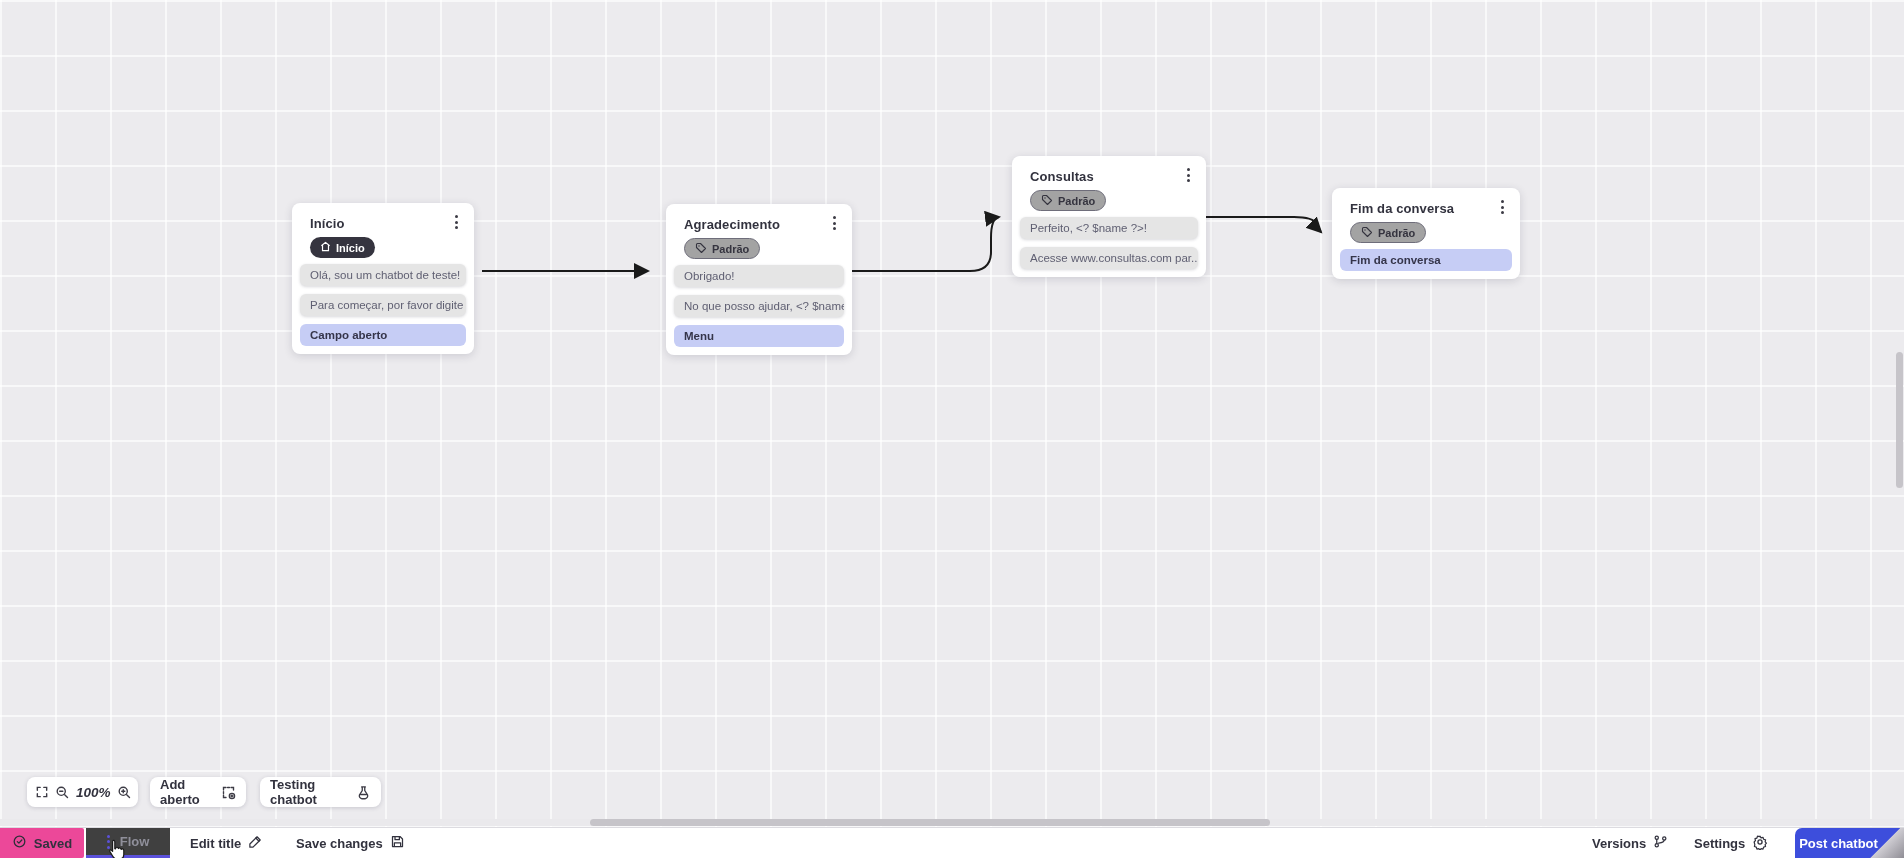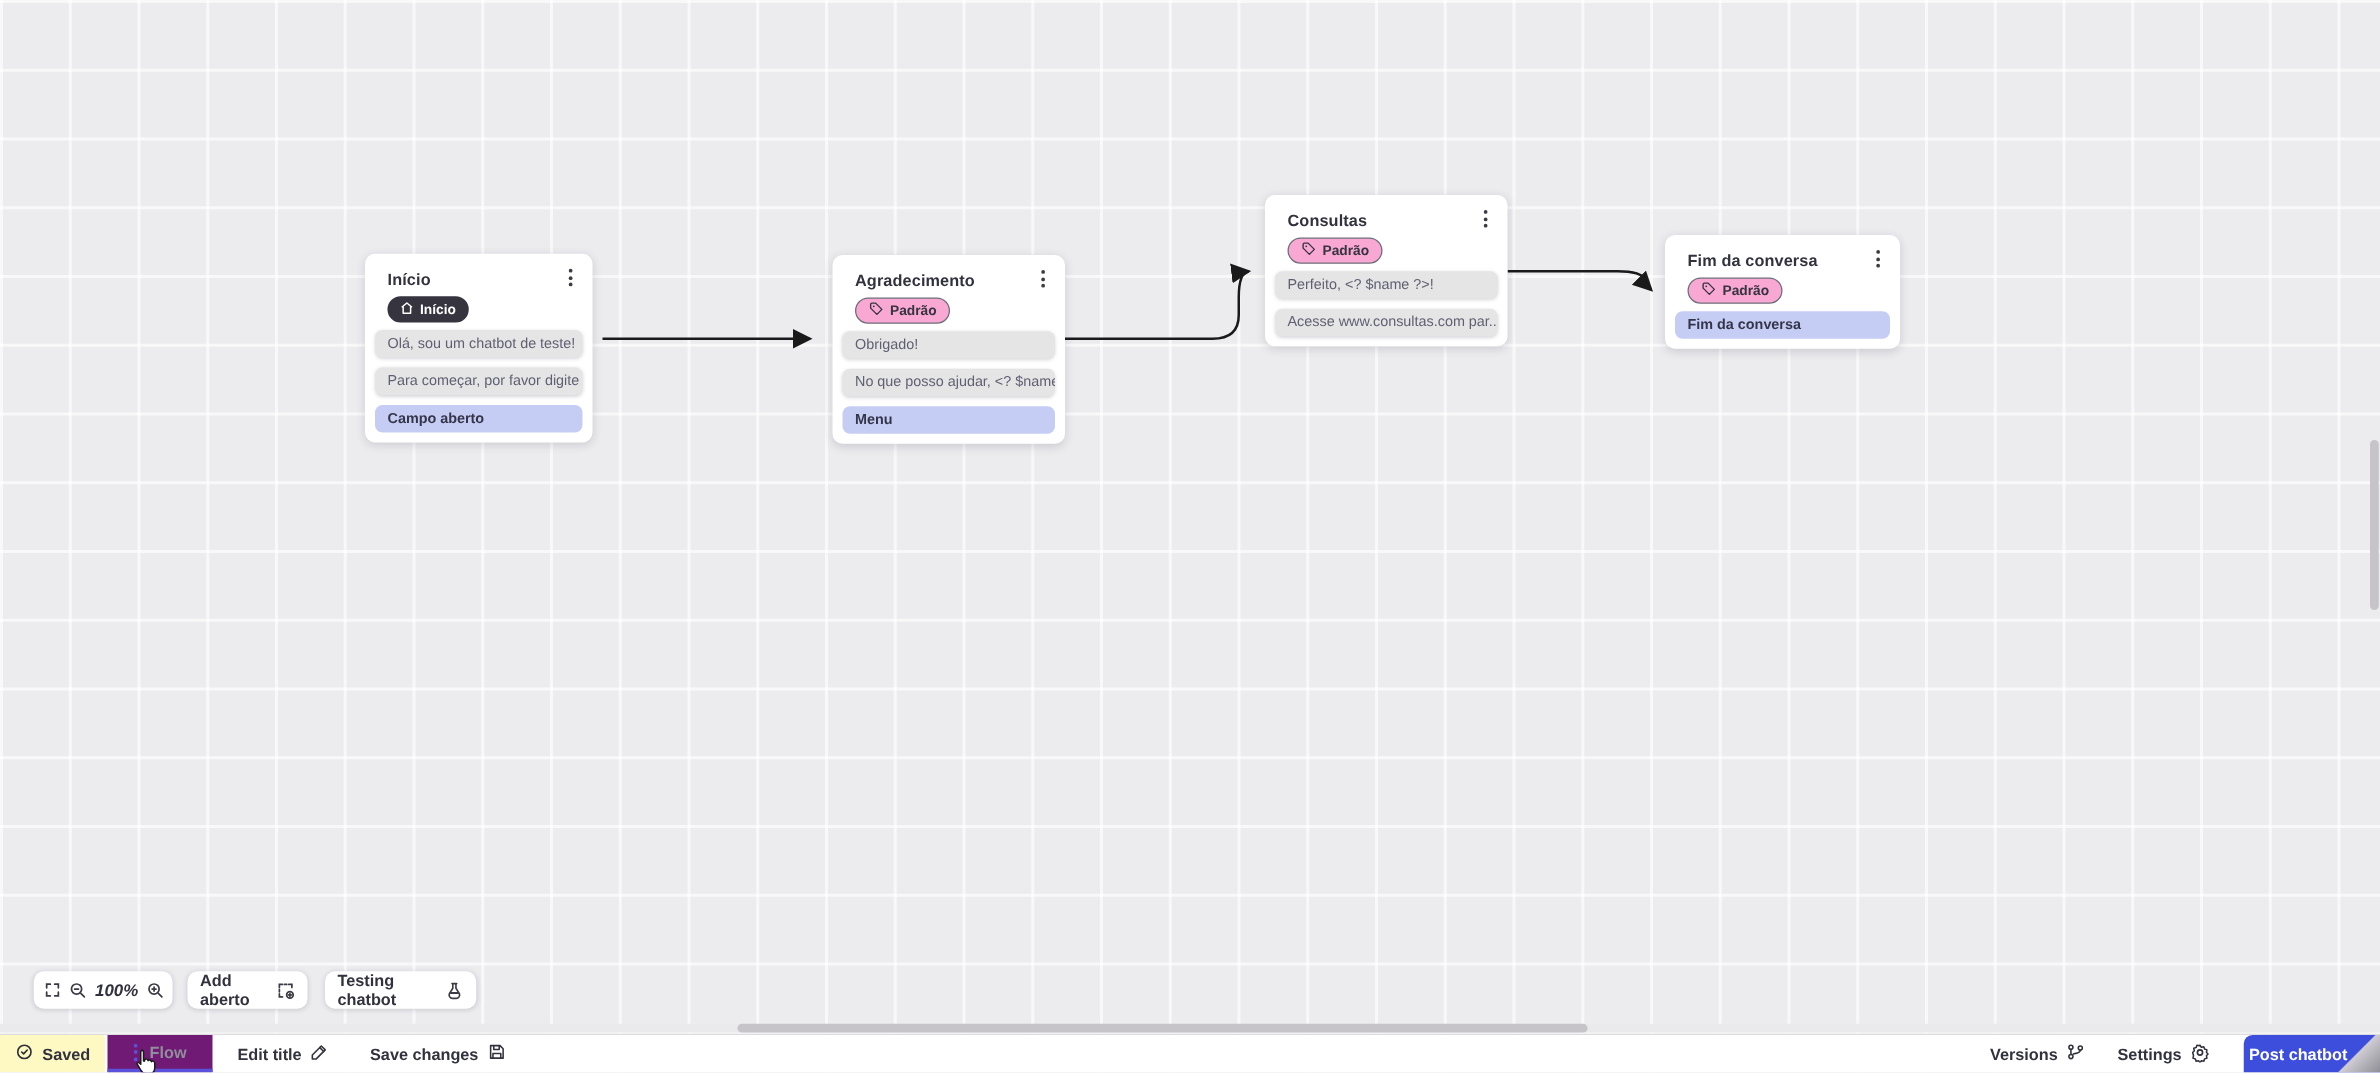--- a/index.html
+++ b/index.html
@@ -23,21 +23,21 @@
   .node-title { font-size:13px; font-weight:700; color:#32323E; letter-spacing:.1px; }
   .kebab { display:flex; flex-direction:column; gap:2.5px; padding:2px 4px; cursor:pointer; }
   .kebab i { width:3px; height:3px; border-radius:50%; background:#3c3b45; display:block; }
   .badge-row { padding:6px 0 0 10px; height:26px; }
   .badge-dark {
     display:inline-flex; align-items:center; gap:5px; height:21px; padding:0 10px;
     border-radius:11px; color:#fff; font-size:11px; font-weight:700;
   }
   .badge-outline {
     display:inline-flex; align-items:center; gap:5px; height:21px; padding:0 10px;
-    border-radius:11px; background:#f9a8d4; border:1.5px solid #6e6d7a;
+    border-radius:11px; background:#a3a3a3; border:1.5px solid #6e6d7a;
     color:#35343F; font-size:11px; font-weight:700;
   }
   .node-items { margin-top:7px; display:flex; flex-direction:column; gap:8px; }
   .node-item {
     height:22px; border-radius:6px; background:#e5e5e5;
     box-shadow:0 1px 3px rgba(40,40,60,.18);
     display:flex; align-items:center; padding:0 10px;
     font-size:11.5px; color:#5f5f72; white-space:nowrap; overflow:hidden;
   }
   .node-item.hl { background:#C6CDF5; color:#35354A; font-weight:700; box-shadow:none; }
@@ -240,31 +240,31 @@
         </svg>
     </span>
   </div>
 
   <div class="hscroll-track">
     <div class="hscroll-thumb"></div>
   </div>
   <div class="vscroll-thumb"></div>
 
   <div class="bottom-bar">
-    <div class="bar-item saved" style="background:#fef9c3;">
+    <div class="bar-item saved" style="background:#ec4899;">
       <span class="ic">
         <svg width="15" height="15" viewBox="0 0 24 24" fill="none" stroke="#2f2f3a" stroke-width="2.1" stroke-linecap="round" stroke-linejoin="round">
             <circle cx="12" cy="12" r="8.5"></circle>
             <path d="M8.5 12.2 11 14.6 15.7 9.6"></path>
           </svg>
       </span>
       <span>Saved</span>
     </div>
 
-    <div class="bar-item flow-tab" style="background:#701a75; border-bottom-color:#5B51DB;">
+    <div class="bar-item flow-tab" style="background:#404040; border-bottom-color:#5B51DB;">
       <span class="bar-kebab">
           <i style="background:#5B51DB;"></i>
           <i style="background:#5B51DB;"></i>
           <i style="background:#5B51DB;"></i>
         </span>
       <span class="flow-label" style="color:#8F8F9A;">Flow</span>
     </div>
 
     <div class="bar-item edit-title">
       <span>Edit title</span>

